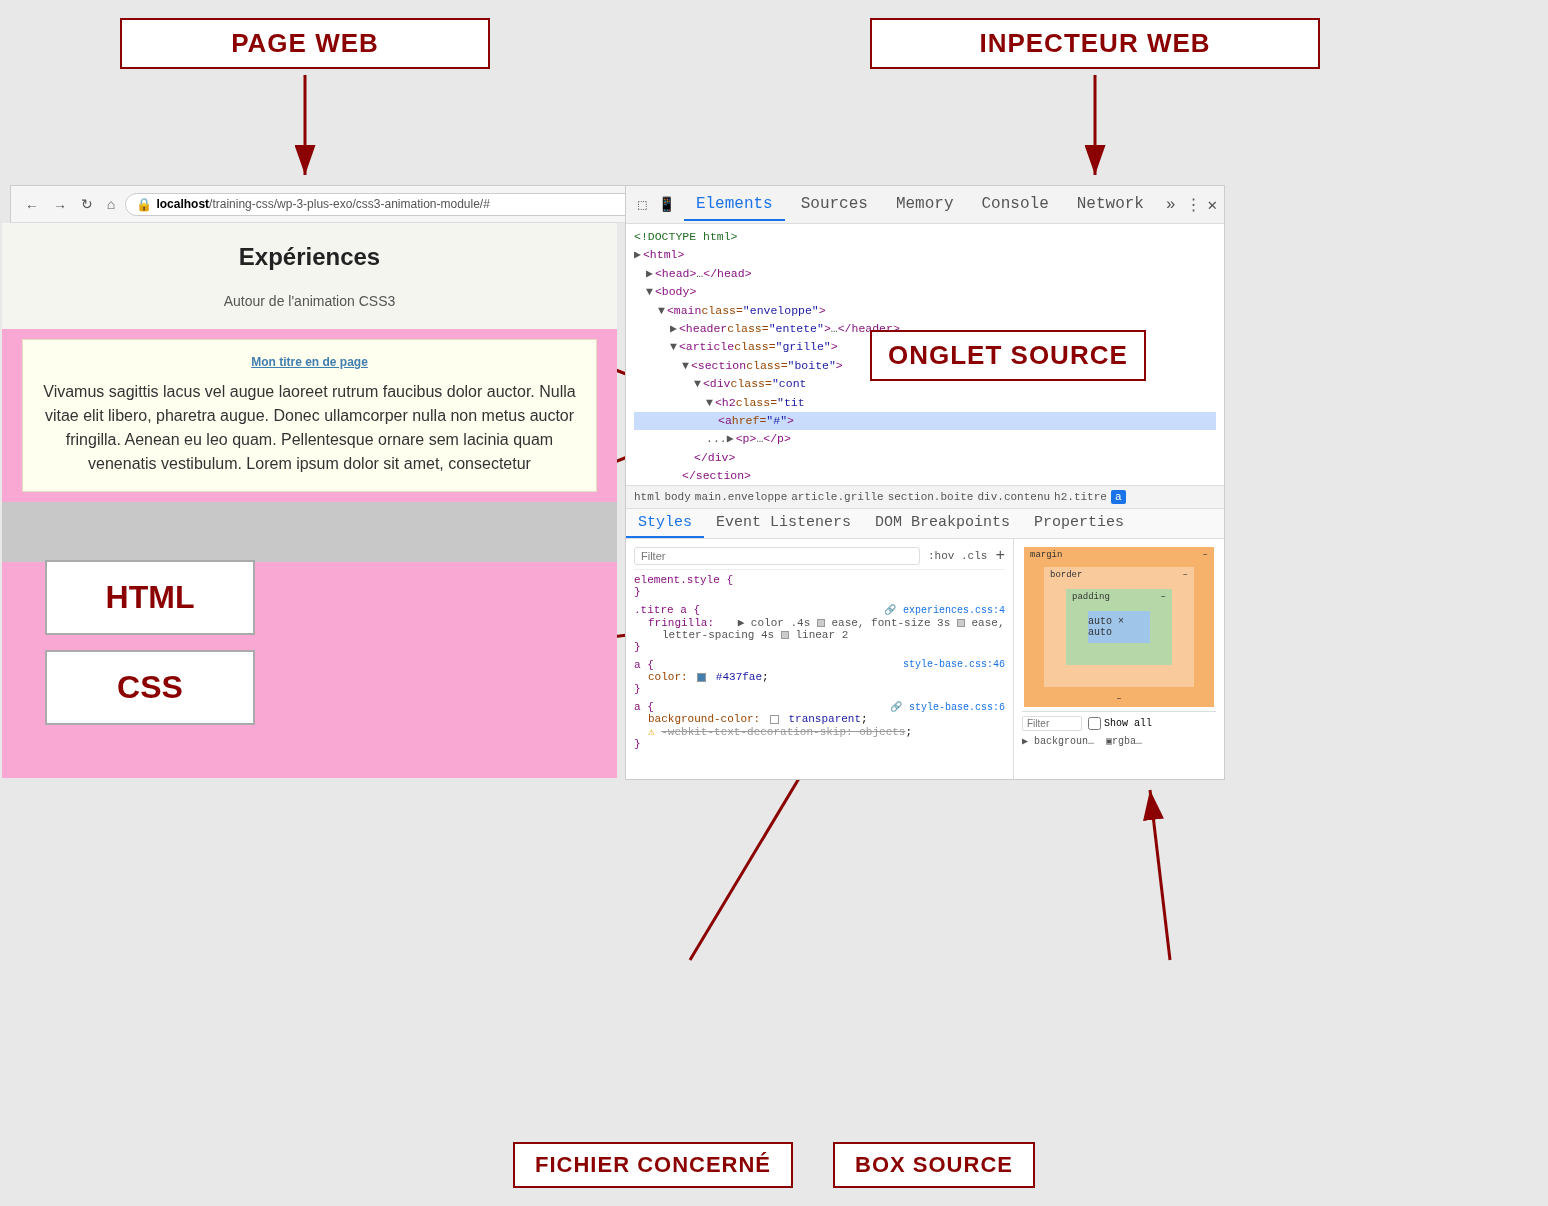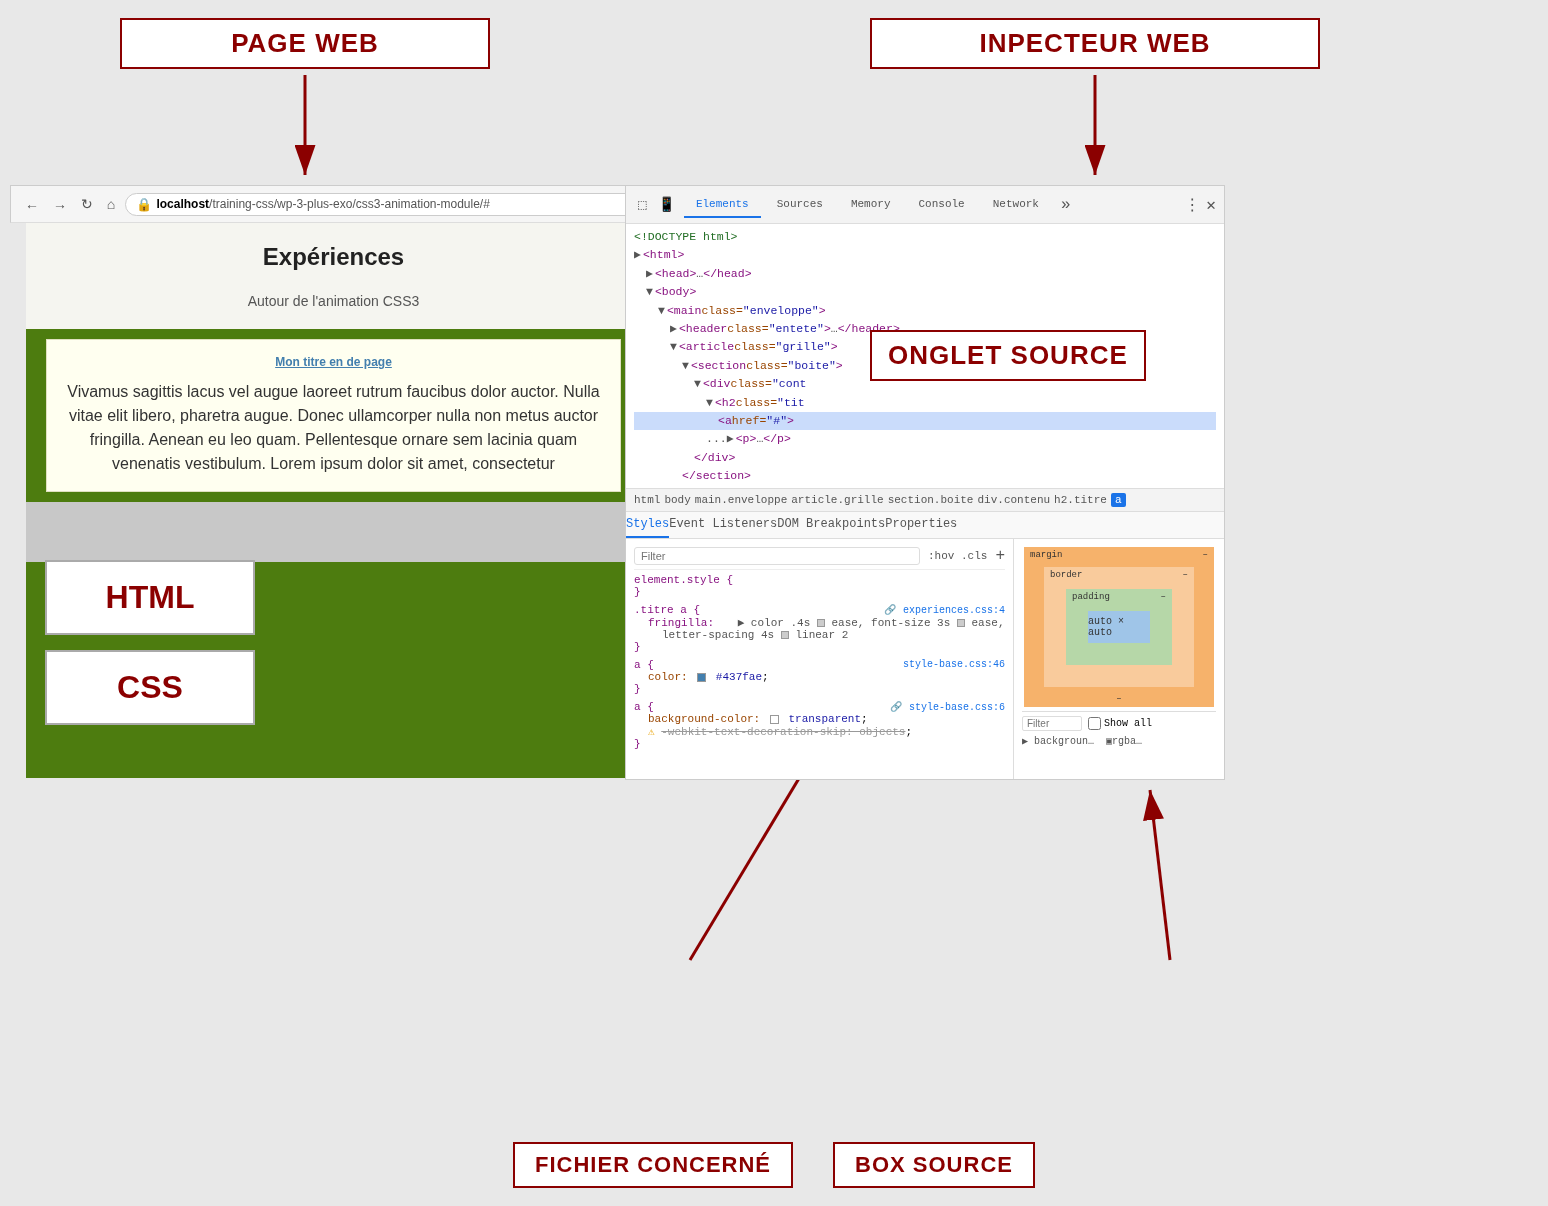--- a/index.html
+++ b/index.html
@@ -102,21 +102,21 @@
       gap: 4px;
     }
     .devtools-icon-btn {
       font-size: 14px;
       color: #555;
       cursor: pointer;
       padding: 2px 4px;
     }
     .devtools-tab {
       padding: 6px 12px;
-      font-size: 11px;
+      font-size: 16px;
       color: #555;
       cursor: pointer;
       border-bottom: 2px solid transparent;
       text-align: center;
     }
     .devtools-tab.active {
       color: #1a73e8;
       border-bottom: 2px solid #1a73e8;
     }
     .devtools-tab-more {
@@ -185,22 +185,22 @@
       border-radius: 2px;
     }
 
     
     .devtools-subtabs {
       display: flex;
       border-bottom: 1px solid #ddd;
       background: #f9f9f9;
     }
     .devtools-subtab {
-      padding: 5px 0;
-      font-size: 12px;
+      padding: 5px 12px;
+      font-size: 15px;
       color: #555;
       cursor: pointer;
       border-bottom: 2px solid transparent;
     }
     .devtools-subtab.active {
       color: #1a73e8;
       border-bottom: 2px solid #1a73e8;
     }
     .css-selector { color: #881280; }
     .css-prop { color: #994500; }
@@ -235,23 +235,23 @@
       width: 190px;
       height: 160px;
       position: relative;
       font-size: 10px;
     }
 
     
     .webpage-content {
       position: absolute;
       top: 223px;
-      left: 26px;
+      left: 2px;
       width: 615px;
-      background: #4d7c0f;
+      background: #f9a8d4;
       min-height: 555px;
     }
 
     .webpage-header {
       text-align: center;
       padding: 20px;
       background: #f5f5f0;
     }
     .webpage-title {
       font-size: 24px;

